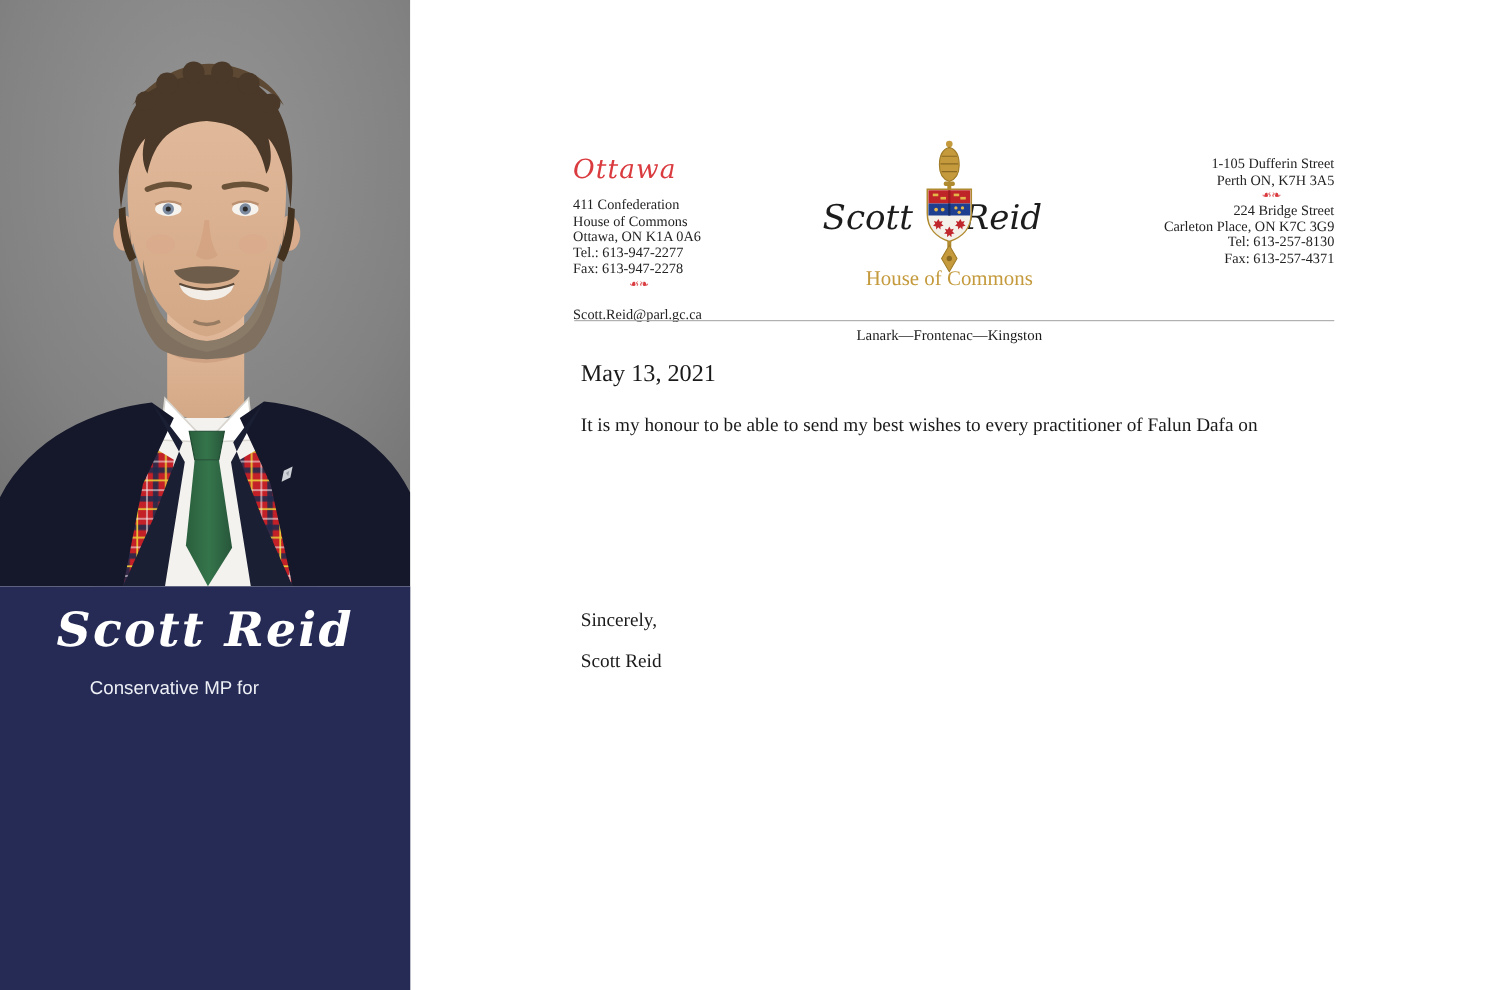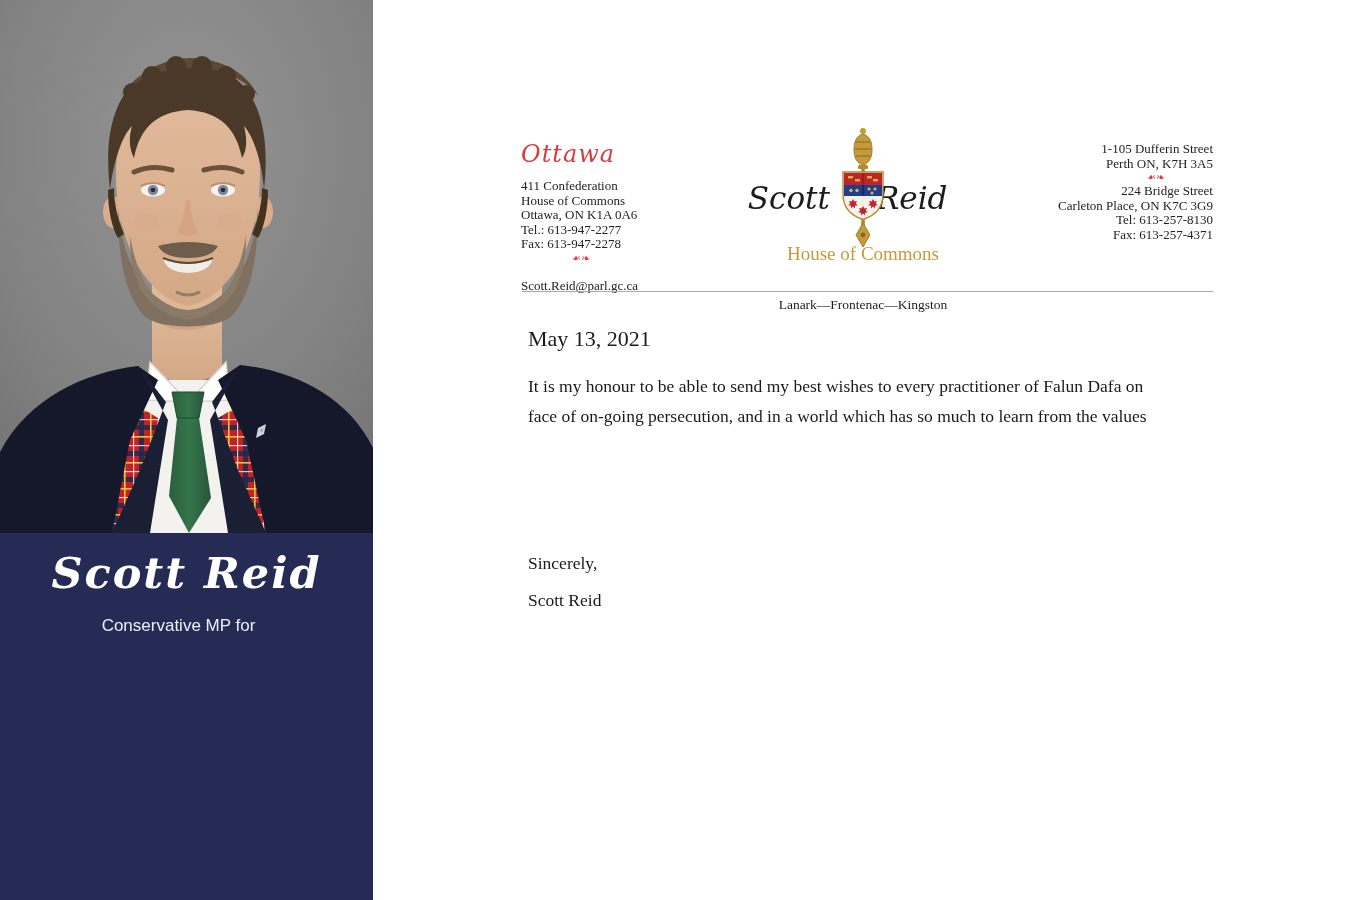--- a/index.html
+++ b/index.html
@@ -13,21 +13,21 @@
         font-family:"Liberation Serif",serif;color:var(--ink);}
 
   
   .left-panel{position:absolute;left:0;top:0;width:373px;height:900px;}
   .photo-wrap{position:absolute;left:0;top:0;width:373px;height:533px;}
   .band{position:absolute;left:0;top:533px;width:373px;height:367px;background:var(--navy_band);}
   .band-name{position:absolute;left:0;top:548px;width:373px;text-align:center;
              font-family:"DejaVu Serif",serif;font-style:italic;font-weight:bold;
              font-size:43px;color:#ffffff;letter-spacing:2px;}
   .band-title{position:absolute;left:0;width:317px;text-align:center;
-              font-family:"Liberation Sans",sans-serif;font-size:17px;color:#eef0f6;padding-left:20px;}
+              font-family:"Liberation Sans",sans-serif;font-size:17px;color:#eef0f6;}
   .band-title.l1{top:616px;}
   .band-title.l2{top:639px;}
 
   
   .script-red{font-family:"DejaVu Serif",serif;font-style:italic;font-size:24px;
               color:var(--accent_red);letter-spacing:1px;}
   .addr{font-size:13px;line-height:14.6px;color:#222;}
   .ottawa{position:absolute;left:521px;top:140px;width:170px;text-align:left;}
   .ottawa .addr-block{margin-top:11px;}
   .ornament{color:var(--accent_red);font-family:"DejaVu Sans",sans-serif;font-size:11px;
@@ -256,19 +256,18 @@
       <div>Fax: 613-257-4371</div>
     </div>
   </div>
 
   <div class="divider"></div>
 
   <div class="date">May 13, 2021</div>
 
   <div class="body-text">
     <span>It is my honour to be able to send my best wishes to every practitioner of Falun Dafa on</span>
-    <span>face of on-going persecution, and in a world which has so much to learn from the values</span>
   </div>
 
   <div class="closing">Sincerely,</div>
   <div class="signature">Scott Reid</div>
 
 </div>
 
 </body></html>

